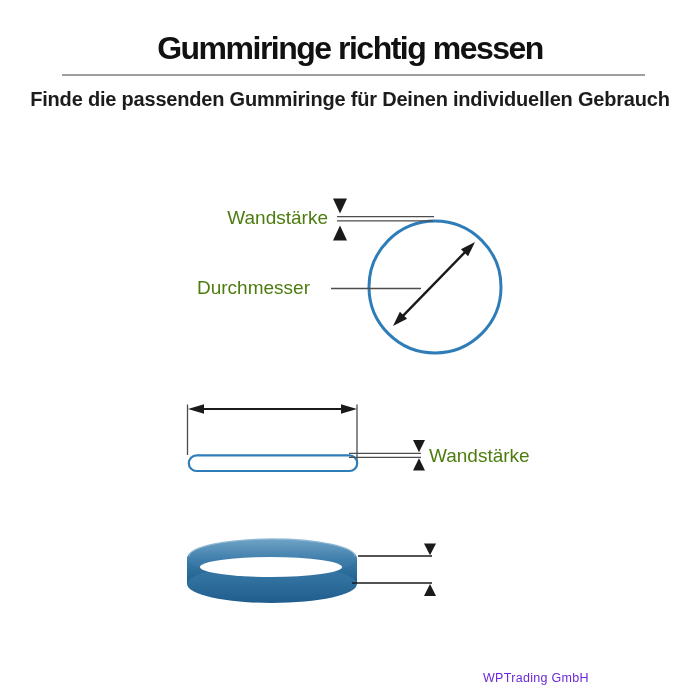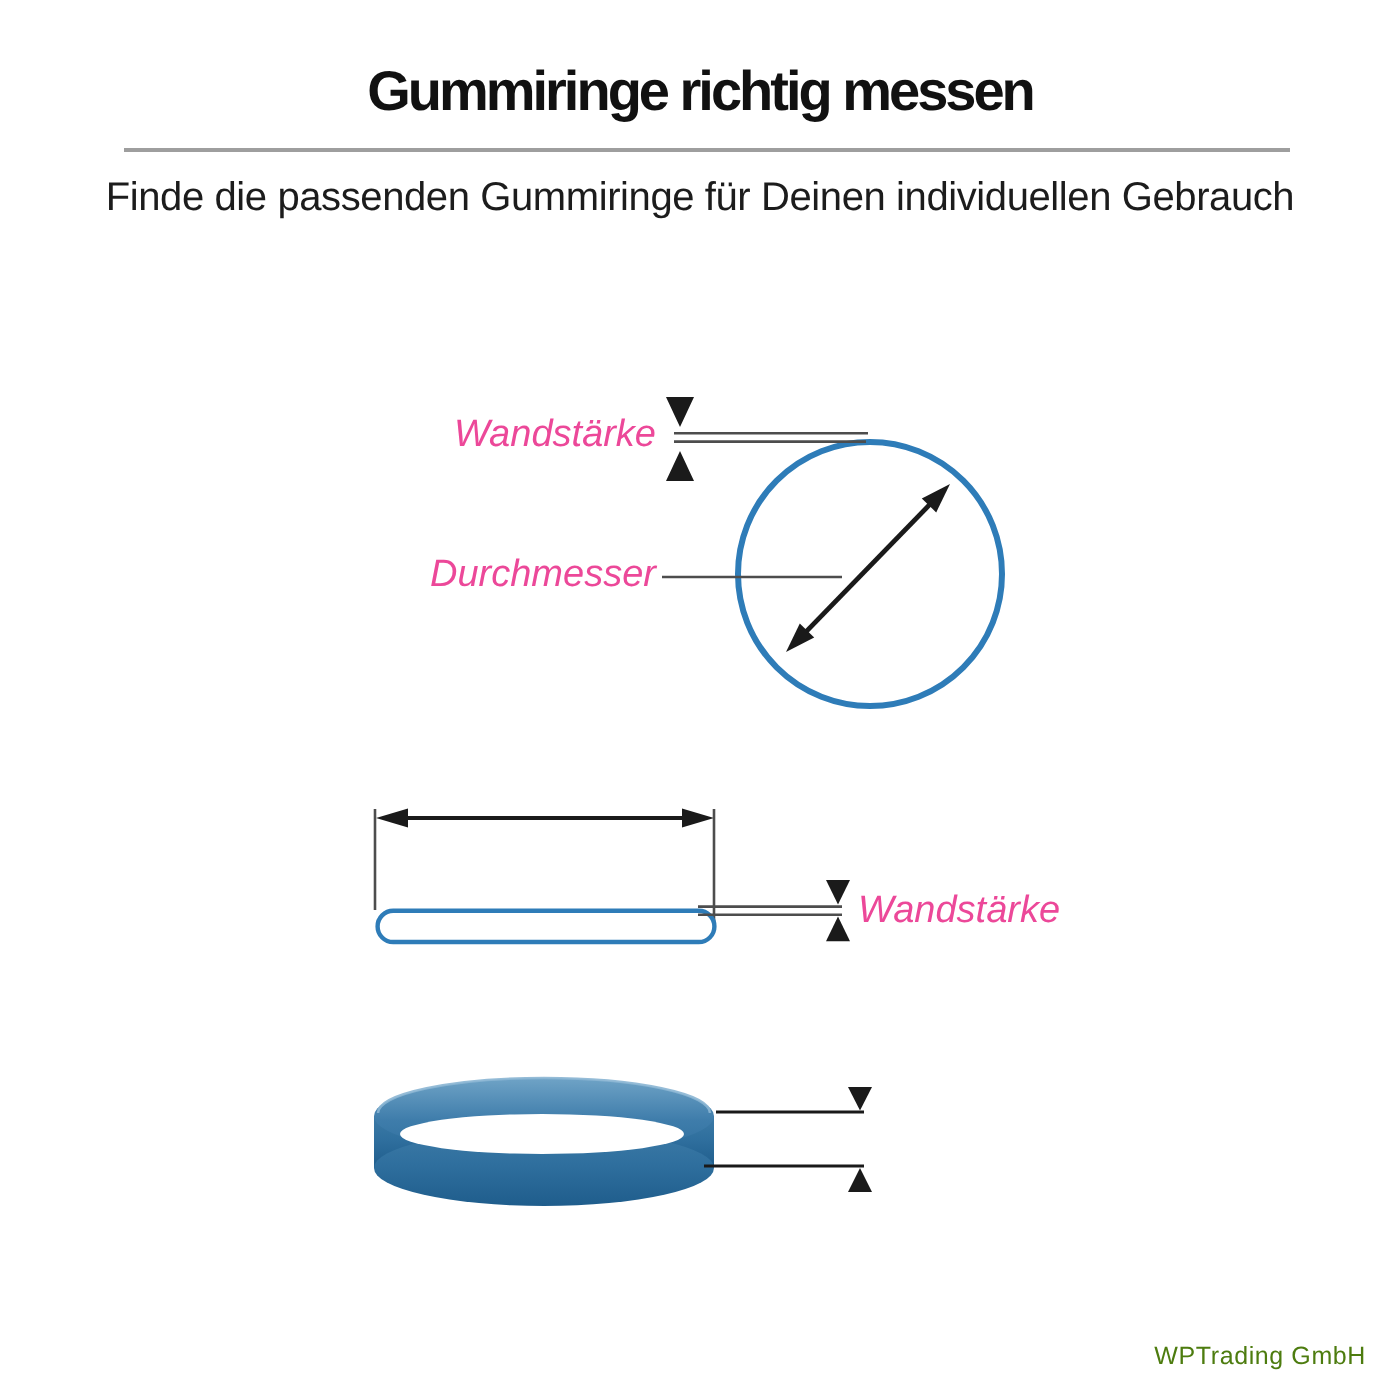--- a/index.html
+++ b/index.html
@@ -3,44 +3,44 @@
 <meta charset="utf-8">
 <style>
   html,body{margin:0;padding:0;background:#fff;}
   body{width:700px;height:700px;position:relative;overflow:hidden;
        font-family:"Liberation Sans", sans-serif;}
   .stage{position:absolute;inset:0;width:700px;height:700px;}
   svg.diagram{position:absolute;left:0;top:0;width:700px;height:700px;}
 
   .page-title{
     position:absolute;left:0;top:31px;width:700px;text-align:center;
-    font-size:28px;font-weight:bold;letter-spacing:-1.5px;color:#111;
+    font-size:32px;font-weight:bold;letter-spacing:-1.5px;color:#111;
     line-height:1.1;white-space:nowrap;
   }
   .title-divider{
     position:absolute;left:62px;top:74px;width:583px;height:2px;background:#9e9e9e;
   }
   .subtitle{
     position:absolute;left:0;top:86px;width:700px;text-align:center;
-    font-size:20px;font-weight:400;letter-spacing:-0.2px;color:#1c1c1c;
+    font-size:20px;font-weight:700;letter-spacing:-0.2px;color:#1c1c1c;
     line-height:1.3;white-space:nowrap;
   }
 
   .dlabel{
-    position:absolute;font-size:19px;color:#ec4899;line-height:24px;white-space:nowrap;font-style:italic;
+    position:absolute;font-size:19px;color:#4d7c0f;line-height:24px;white-space:nowrap;
   }
   .lbl-wand-top{left:168px;top:206px;width:160px;text-align:right;}
-  .lbl-durchmesser{left:197px;top:276px;margin-left:18px;}
+  .lbl-durchmesser{left:197px;top:276px;}
   .lbl-flachmass{left:191px;top:389px;width:160px;text-align:center;}
   .lbl-wand-band{left:429px;top:444px;}
   .lbl-schnittbreite{left:435px;top:558px;}
 
   .watermark{
-    position:absolute;left:483px;top:671px;width:200px;text-align:right;
-    font-size:12.5px;color:#4d7c0f;letter-spacing:0.3px;
+    position:absolute;left:483px;top:671px;width:200px;text-align:left;
+    font-size:12.5px;color:#6d28d9;letter-spacing:0.3px;
   }
 
   
   .thin{stroke:#4d4d4d;stroke-width:1.3;fill:none;}
   .dim{stroke:#1a1a1a;stroke-width:2;fill:none;}
   .dimthin{stroke:#1a1a1a;stroke-width:1.4;fill:none;}
   .tri{fill:#1a1a1a;stroke:none;}
 </style>
 </head>
 <body>

